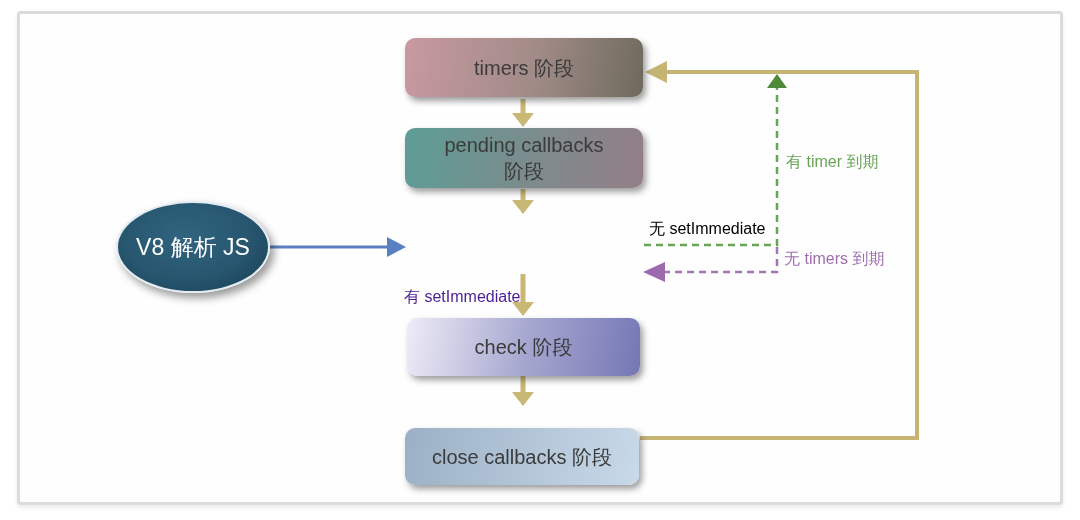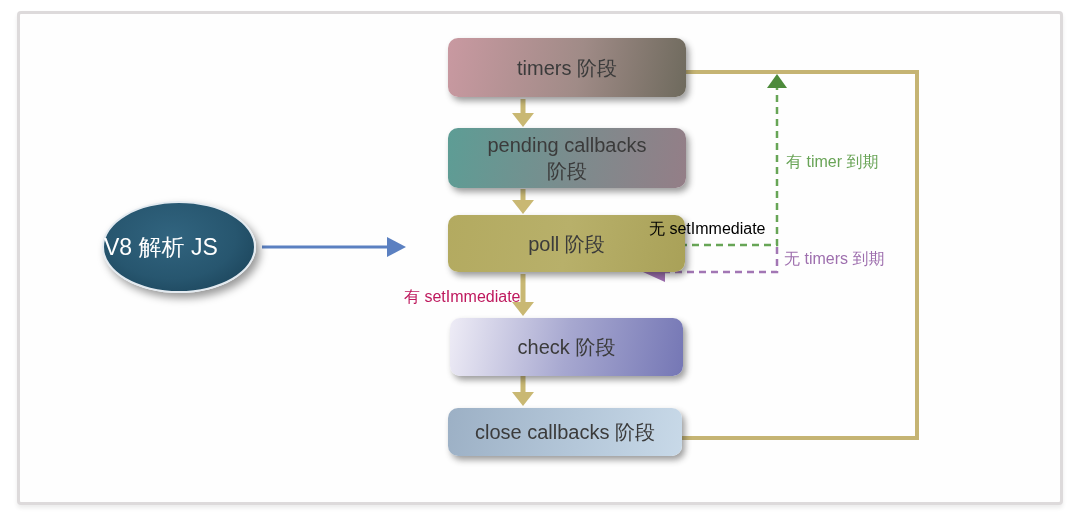--- a/index.html
+++ b/index.html
@@ -37,66 +37,66 @@
     position: absolute;
     display: flex;
     align-items: center;
     justify-content: center;
     text-align: center;
     border-radius: 10px;
     color: #3b3b3b;
     font-size: 20px;
     line-height: 1.3;
     box-shadow: 3px 4px 6px rgba(40,40,40,0.45);
-    margin-left: 43px;
   }
   .node-timers {
     left: 405px; top: 38px; width: 238px; height: 59px;
     background: linear-gradient(100deg, #c999a1 0%, #a08b87 55%, #6e6a5d 100%);
   }
   .node-pending {
     left: 405px; top: 128px; width: 238px; height: 60px;
     background: linear-gradient(100deg, #5d9d95 0%, #7d8b8d 55%, #947e87 100%);
     padding: 0 28px;
     box-sizing: border-box;
   }
   .node-poll {
     left: 405px; top: 215px; width: 237px; height: 57px;
     background: linear-gradient(100deg, #b3aa60 0%, #b8b06a 50%, #a9a158 100%);
   }
   .node-check {
     left: 407px; top: 318px; width: 233px; height: 58px;
     background: linear-gradient(100deg, #eeecf6 0%, #a7a8d0 50%, #7577b5 100%);
   }
   .node-close {
-    left: 405px; top: 408px; width: 234px; height: 48px;
+    left: 405px; top: 428px; width: 234px; height: 57px;
     background: linear-gradient(100deg, #9cb0c5 0%, #b4c7d9 55%, #c8d9e8 100%);
   }
   .start-ellipse {
     position: absolute;
-    left: 102px; top: 201px; width: 154px; height: 92px;
+    left: 116px; top: 201px; width: 154px; height: 92px;
     border-radius: 50%;
     border: 2px solid #e3eaf0;
     background: radial-gradient(ellipse at 45% 38%, #31647f 0%, #27566f 55%, #163c51 100%);
     color: #ffffff;
     font-size: 23px;
     display: flex;
     align-items: center;
+    justify-content: center;
     box-shadow: 4px 5px 8px rgba(0,0,0,0.4);
     box-sizing: border-box;
   }
   .edge-label {
     position: absolute;
     font-size: 16px;
     white-space: nowrap;
   }
   .lbl-has-timer   { left: 786px; top: 152px; color: #69a457; }
   .lbl-no-setimm   { left: 649px; top: 219px; color: #000000; }
   .lbl-no-timer    { left: 784px; top: 249px; color: #9e6fae; }
-  .lbl-has-setimm  { left: 404px; top: 287px; color: #be185d; }
+  .lbl-has-setimm  { left: 404px; top: 287px; color: #4c1d95; }
 </style>
 </head>
 <body>
 
 <div class="stage">
   <div class="frame"></div>
 
   <svg class="arrow-layer" viewBox="0 0 1080 520" xmlns="http://www.w3.org/2000/svg">
 
     <g>
@@ -140,23 +140,20 @@
   <div class="start-ellipse">
     <span>V8 解析 JS</span>
   </div>
 
   <div class="node node-timers">
     <span>timers 阶段</span>
   </div>
   <div class="node node-pending">
     <span>pending callbacks 阶段</span>
   </div>
-  <div class="node node-poll">
-    <span>poll 阶段</span>
-  </div>
   <div class="node node-check">
     <span>check 阶段</span>
   </div>
   <div class="node node-close">
     <span>close callbacks 阶段</span>
   </div>
 
   <div class="edge-label lbl-has-timer">有 timer 到期</div>
   <div class="edge-label lbl-no-setimm">无 setImmediate</div>
   <div class="edge-label lbl-no-timer">无 timers 到期</div>

